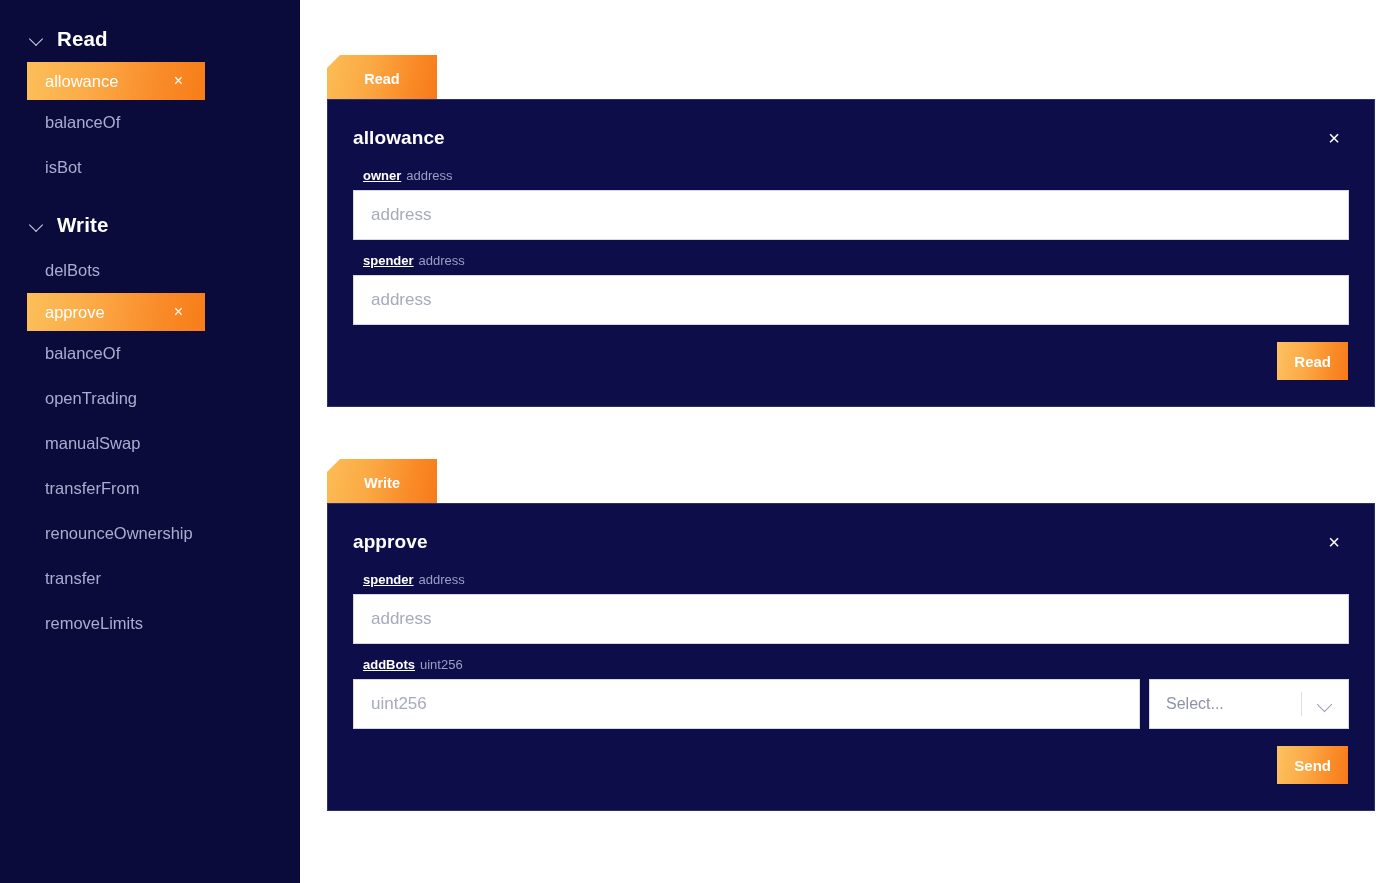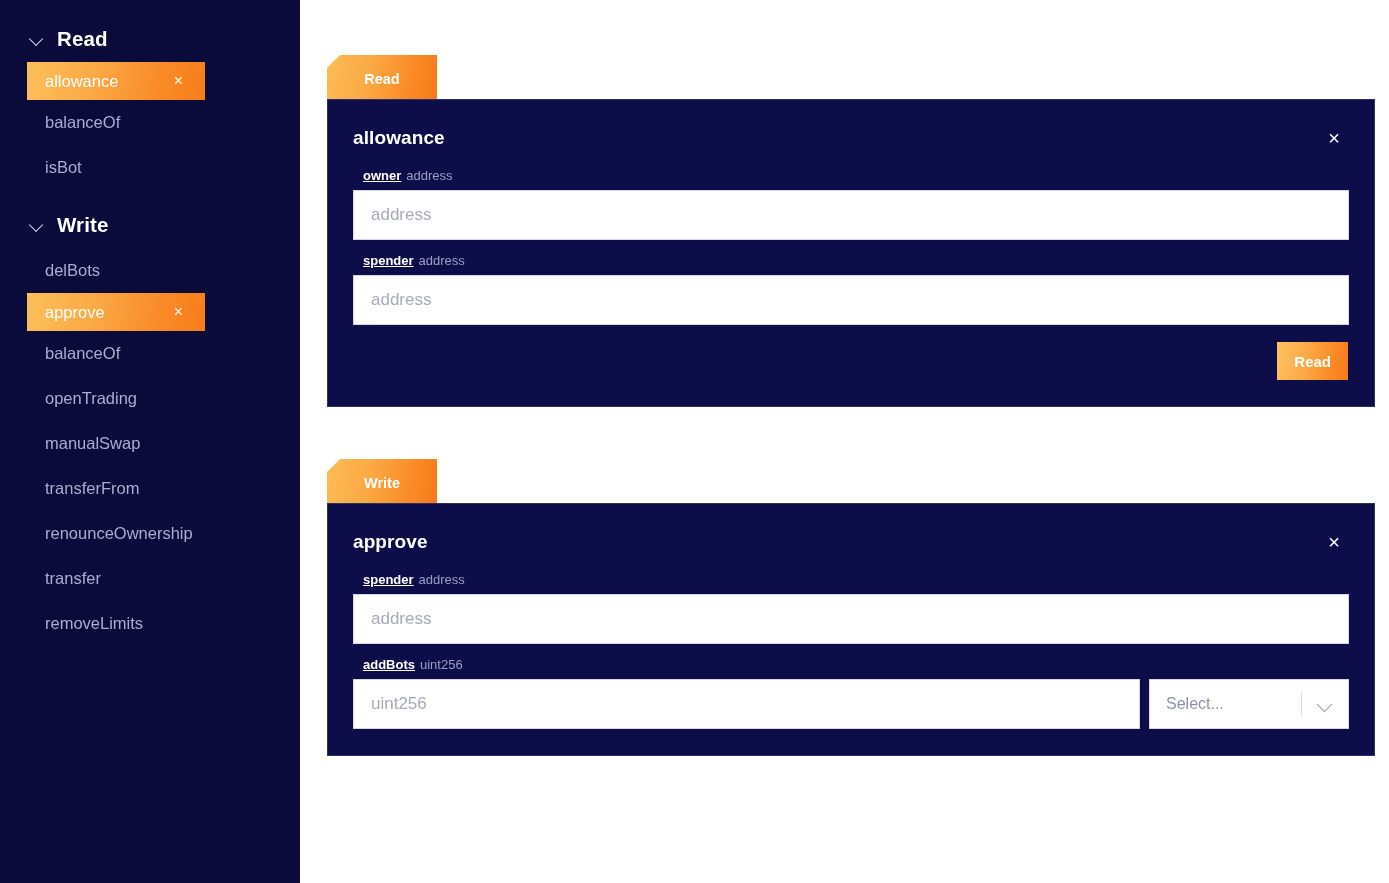--- a/index.html
+++ b/index.html
@@ -377,17 +377,20 @@
           <div class="field-row">
             <input class="text-input" type="text" placeholder="uint256" style="">
             <div class="select-box">
               <span class="select-value">Select...</span>
               <span class="select-divider"></span>
               <span class="select-chev"></span>
             </div>
           </div>
         </div>
 
+        <div class="actions">
+          <button class="action-btn">Send</button>
+        </div>
       </div>
     </section>
 
   </main>
 </div>
 
 </body></html>

